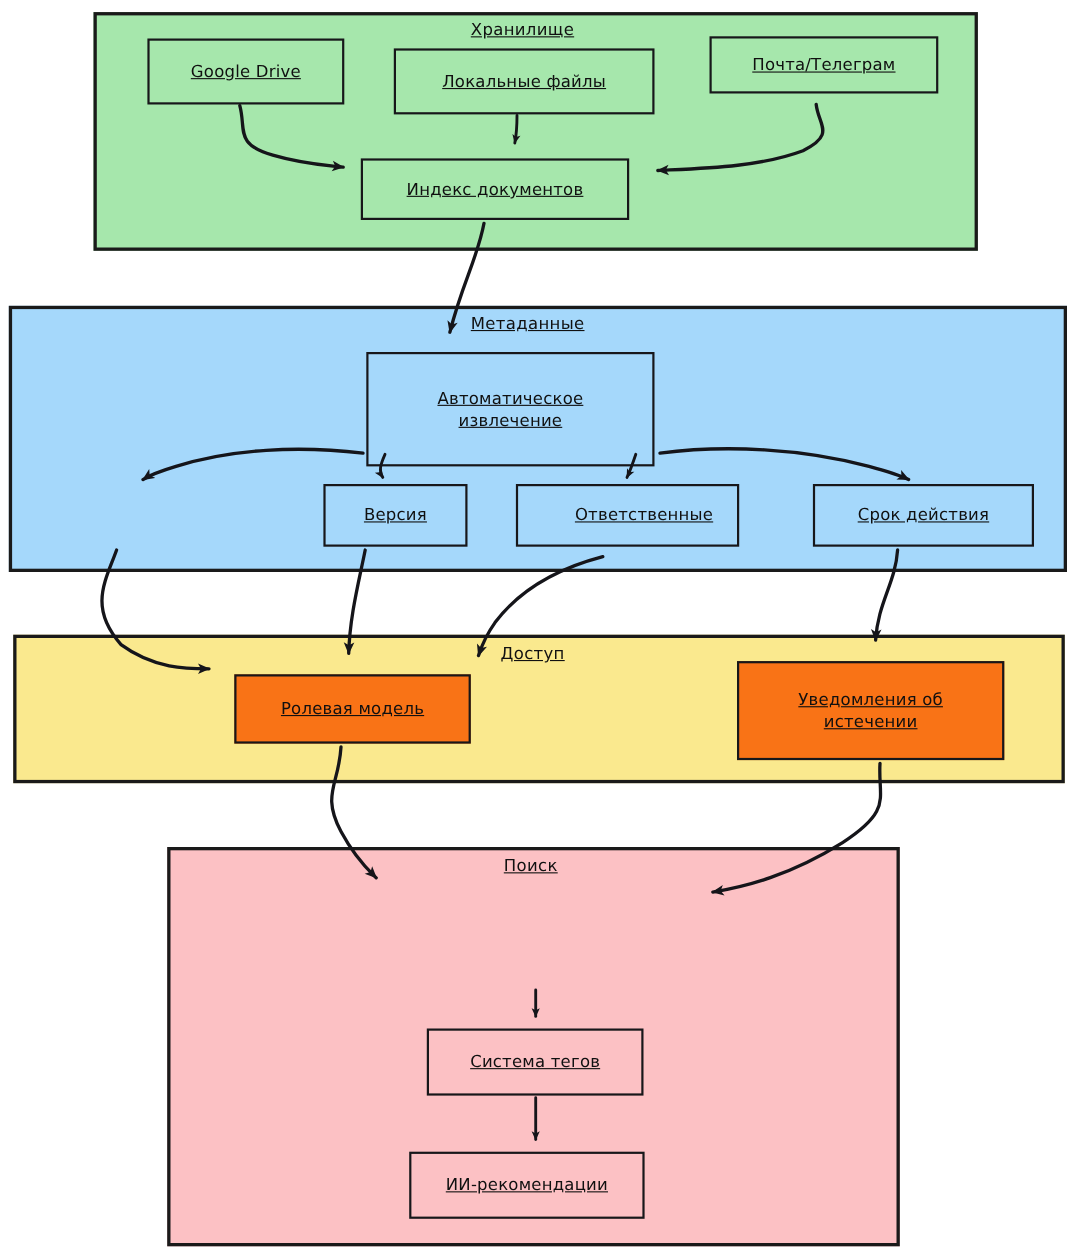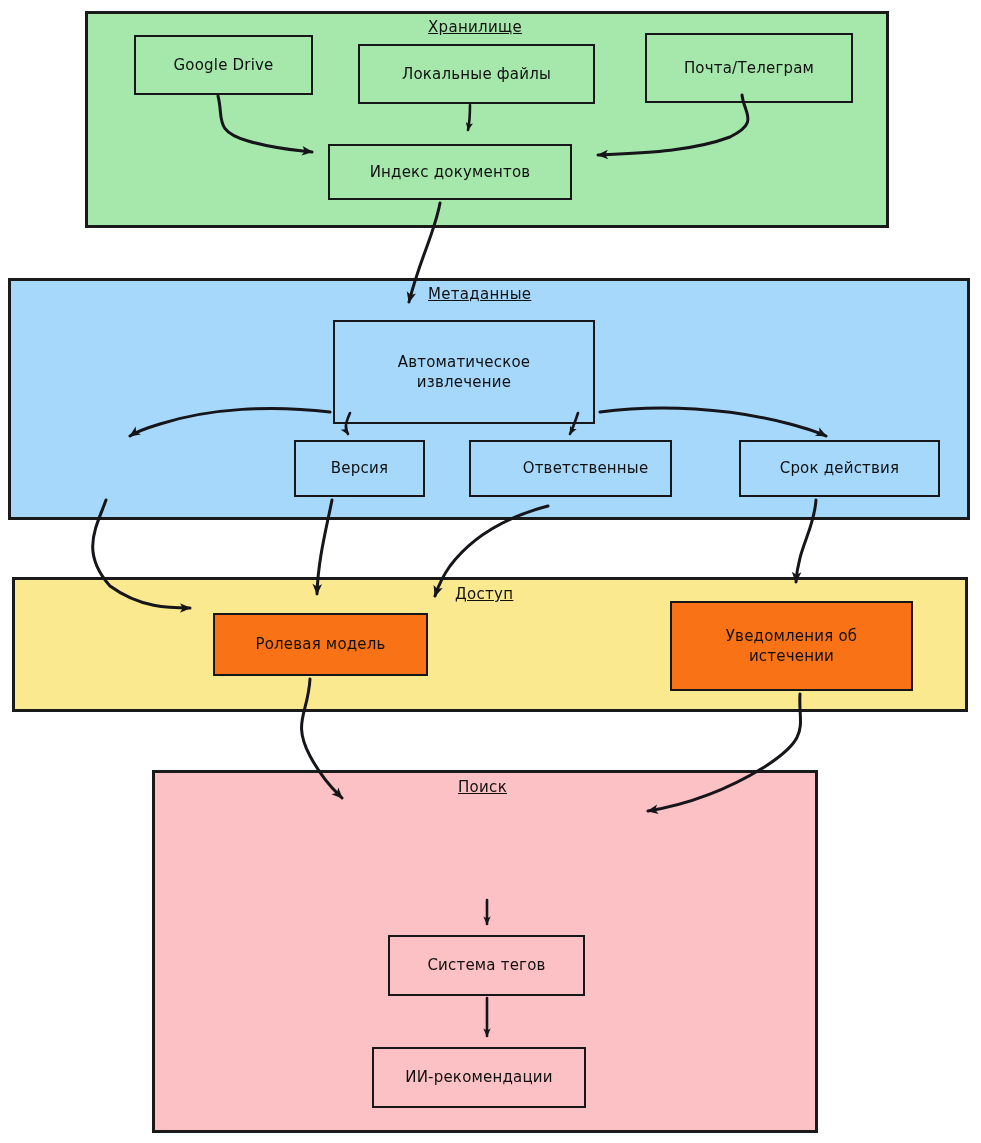--- a/index.html
+++ b/index.html
@@ -50,20 +50,21 @@
     align-items: center;
     justify-content: center;
     text-align: center;
     z-index: 4;
     font-family: "DejaVu Sans", sans-serif;
     font-size: 15px;
     line-height: 1.35;
     color: #101010;
     padding: 2px 6px;
     letter-spacing: 0.2px;
+    text-decoration: underline;
   }
   .node.two-line { font-size: 15px; }
   .g-green { background: #a6e7ac; }
   .g-blue  { background: #a5d8fb; }
   .g-yellow{ background: #fae98e; }
   .g-pink  { background: #fcc1c4; }
   .n-green { background: #a6e7ac; }
   .n-blue  { background: #a5d8fb; }
   .n-yellow{ background: #f97316; }
   .n-pink  { background: #fcc1c4; }
@@ -128,21 +129,21 @@
 
   <div class="group-label" style="left:428px; top:18px;">Хранилище</div>
   <div class="group-label" style="left:428px; top:285px;">Метаданные</div>
   <div class="group-label" style="left:455px; top:585px;">Доступ</div>
   <div class="group-label" style="left:458px; top:778px;">Поиск</div>
 
   <div class="node n-green" style="left:134px; top:35px; width:179px; height:60px;">Google Drive</div>
 
   <div class="node n-green" style="left:358px; top:44px; width:237px; height:60px;">Локальные файлы</div>
 
-  <div class="node n-green" style="left:645px; top:33px; width:208px; height:70px;">Почта/Телеграм</div>
+  <div class="node n-green" style="left:645px; top:33px; width:208px; height:52px;">Почта/Телеграм</div>
 
   <div class="node n-green" style="left:328px; top:144px; width:244px; height:56px;">Индекс документов</div>
 
   <div class="node n-blue two-line" style="left:333px; top:320px; width:262px; height:104px; padding:0 58px;">Автоматическое извлечение</div>
 
 
   <div class="node n-blue" style="left:294px; top:440px; width:131px; height:57px;">Версия</div>
 
   <div class="node n-blue" style="left:469px; top:440px; width:203px; height:57px;padding-left:36px;">Ответственные</div>
 

